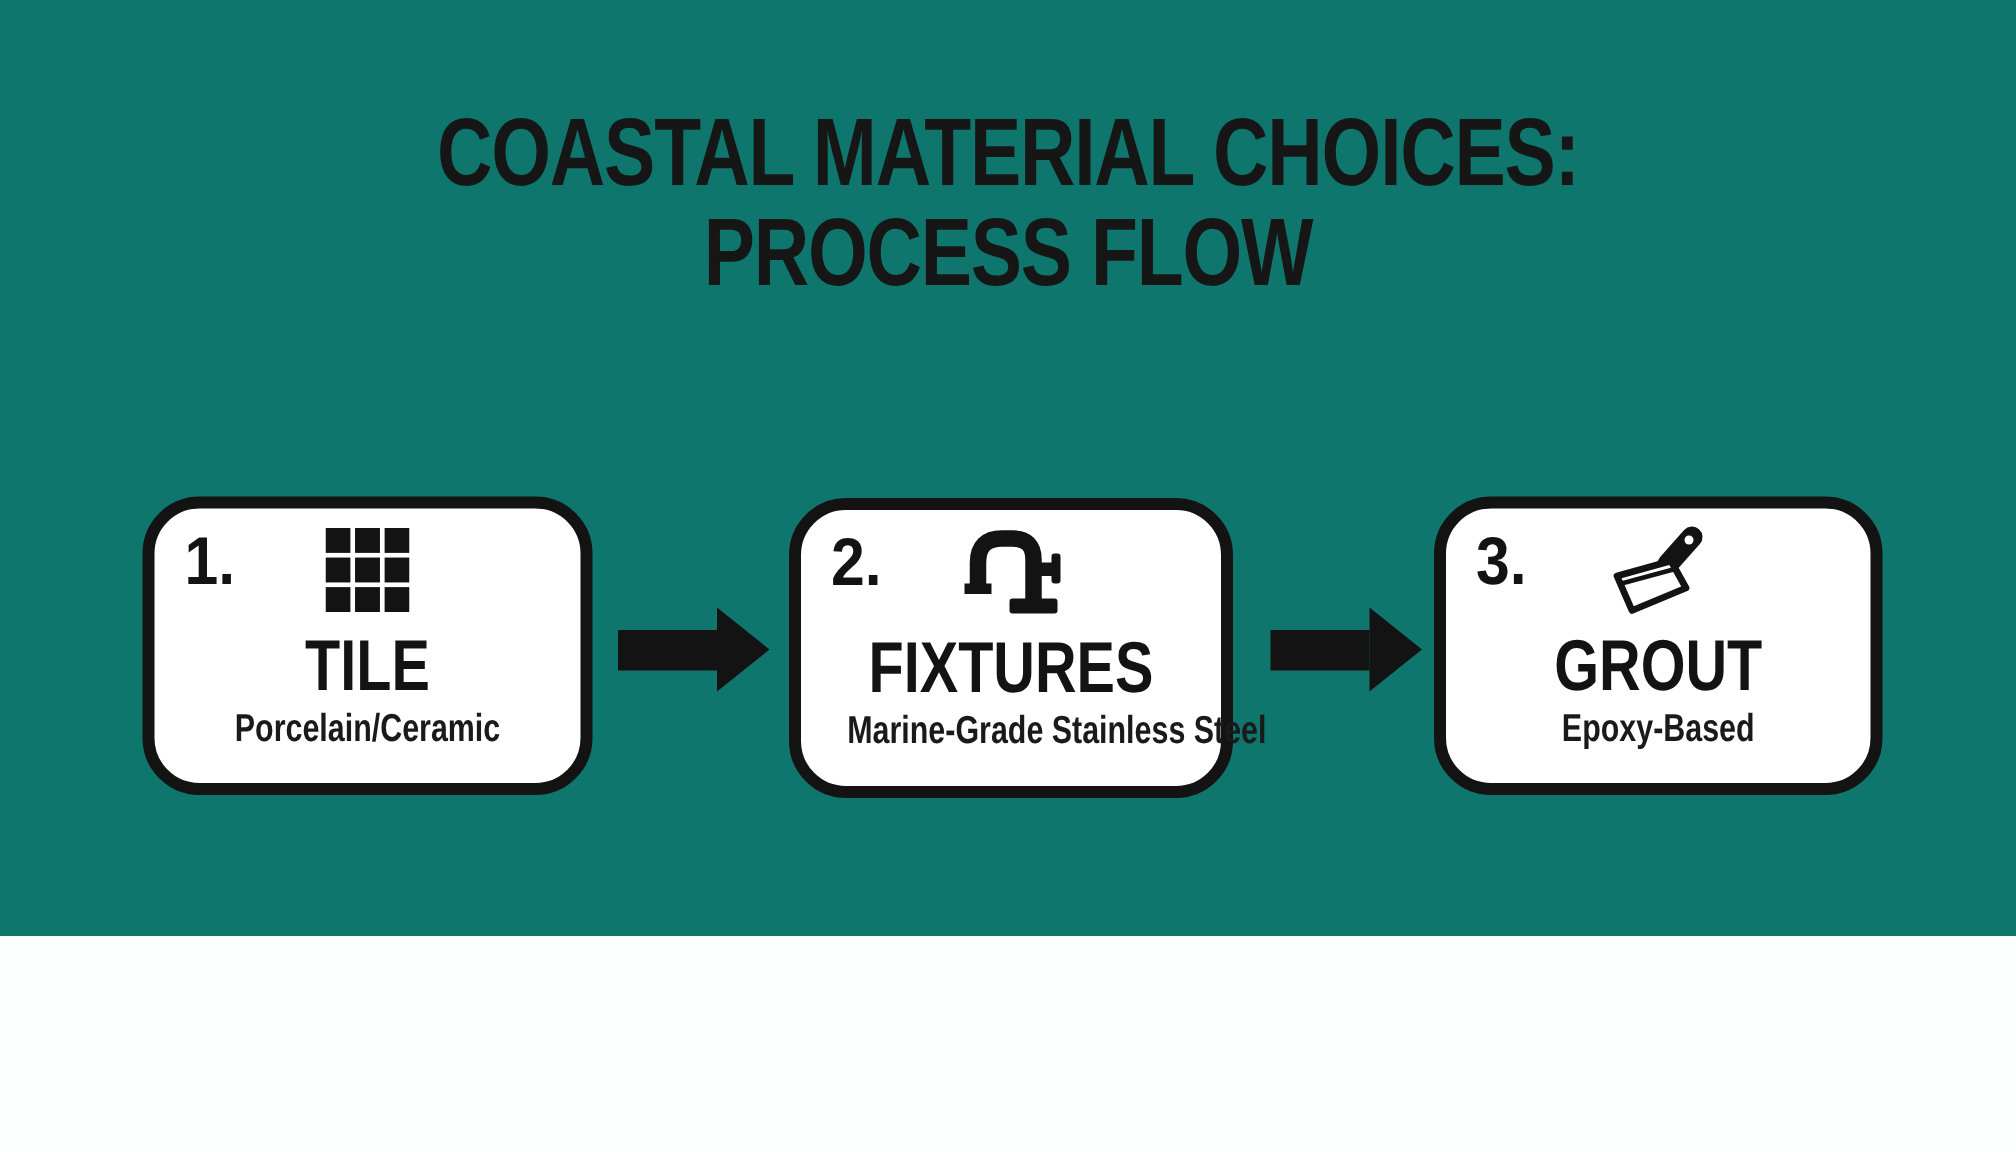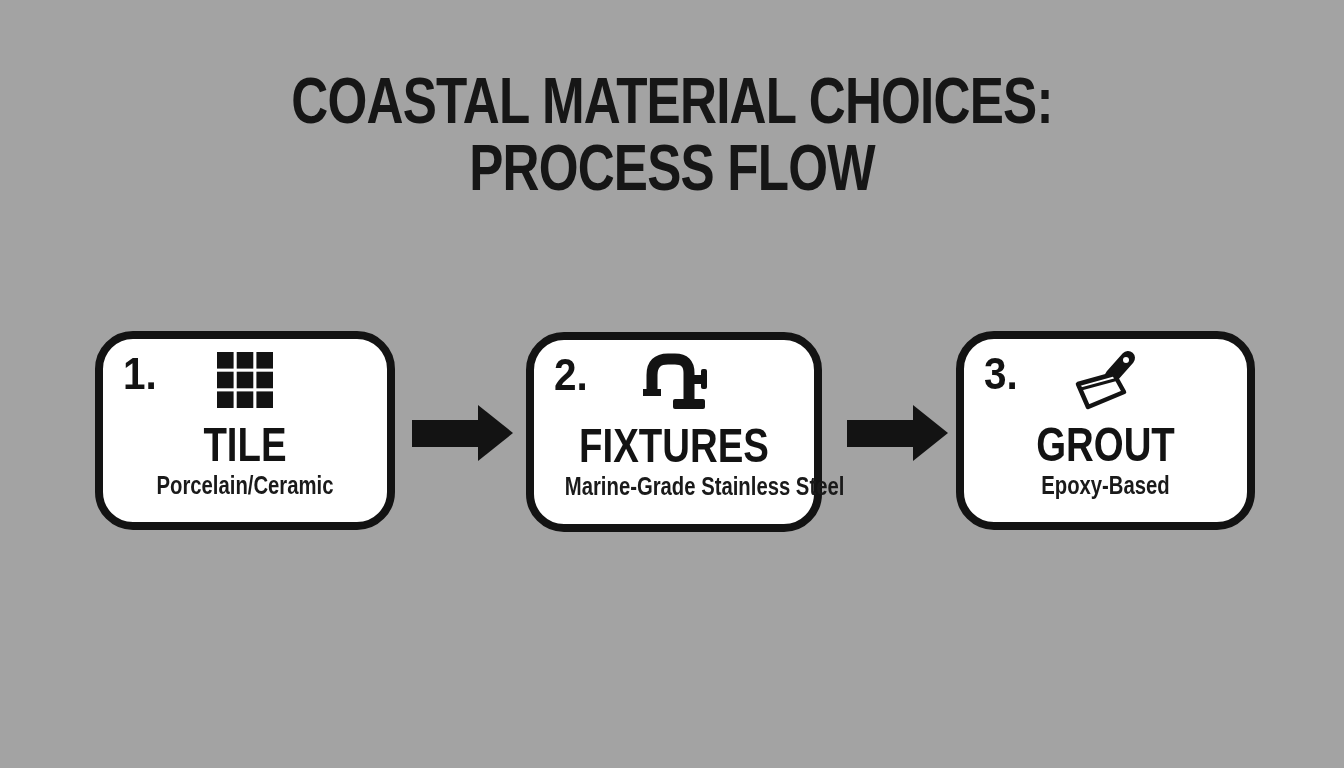--- a/index.html
+++ b/index.html
@@ -4,22 +4,22 @@
 <style>
   html, body {
     margin: 0;
     padding: 0;
     background: #fcfdfd;
     font-family: "Liberation Sans", sans-serif;
   }
   .canvas {
     position: relative;
     width: 1344px;
-    height: 768px;
-    background: #a3a3a3;
+    height: 624px;
+    background: #0f766e;
     overflow: hidden;
     color: #141414;
   }
   .title {
     position: absolute;
     top: 68px;
     left: 0;
     width: 100%;
     text-align: center;
     font-weight: bold;

